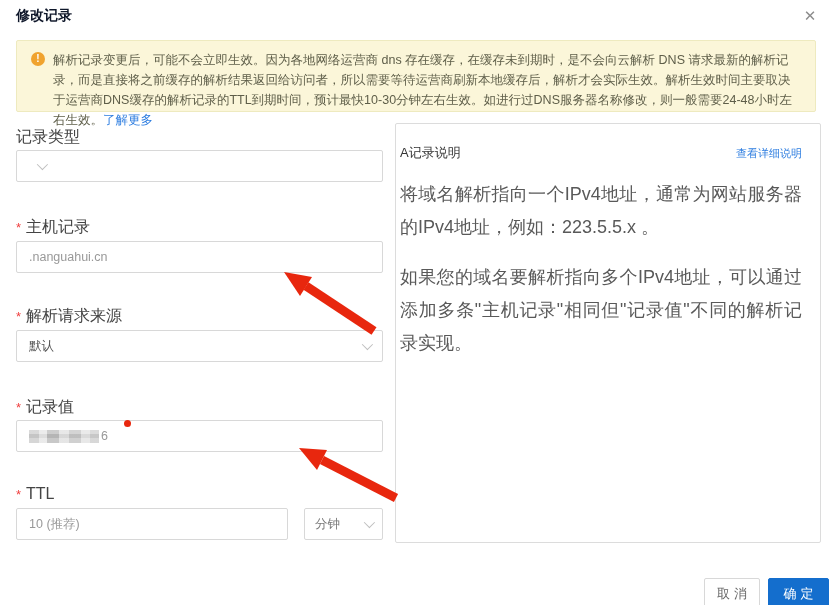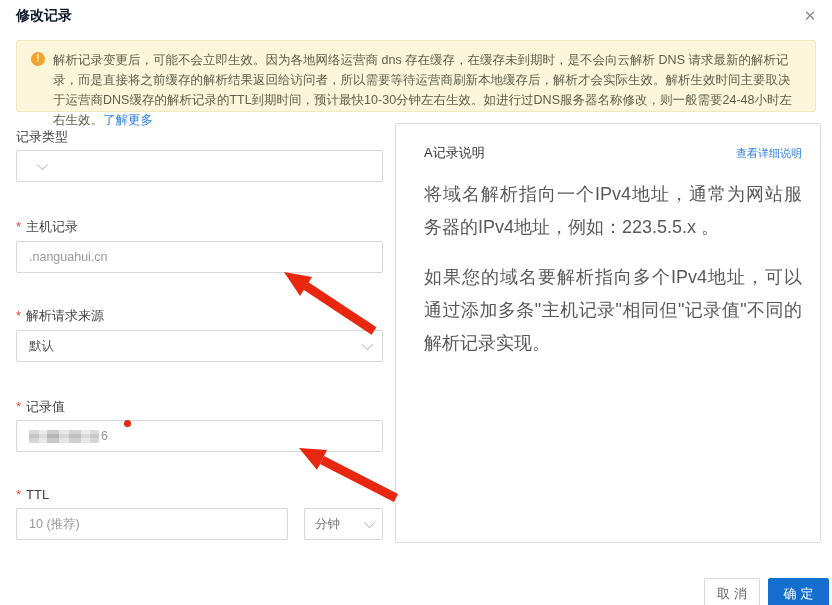--- a/index.html
+++ b/index.html
@@ -33,21 +33,21 @@
     font-size:10px; font-weight:bold; line-height:14px; text-align:center;
   }
   .notice-text {
     font-size:12.5px; line-height:19px; color:#5e5e49; text-align:justify;
   }
   .notice-text a, .link {
     color:#2d7de0; text-decoration:none; cursor:pointer;
   }
   
   .fgroup { position:absolute; left:16px; }
-  .flabel { font-size:13px; color:#444;margin-top:14px; }
+  .flabel { font-size:16px; color:#444;margin-top:14px; }
   .star { color:#f03e3e; margin-right:5px; font-size:13px; }
   .fbox {
     position:absolute; background:#fff;
     border:1px solid #d8d8d8; border-radius:2px;
     height:32px; display:flex; align-items:center;
     padding:0 12px; font-size:12.5px; color:#555;
   }
   .fbox .grow { flex:1; }
   .chev {
     width:8px; height:8px;
@@ -61,21 +61,21 @@
     display:inline-block; width:70px; height:13px; margin-right:2px;
     background:
       linear-gradient(180deg, rgba(255,255,255,.25) 0 4px, rgba(0,0,0,.04) 4px 8px, rgba(255,255,255,.18) 8px 13px),
       linear-gradient(90deg,#cdcdcd 0 10px,#e6e6e6 10px 18px,#bcbcbc 18px 30px,#e0e0e0 30px 40px,#c6c6c6 40px 52px,#e3e3e3 52px 61px,#cfcfcf 61px 70px);
   }
   .masked-tail { color:#999; }
   
   .panel {
     position:absolute; left:395px; top:123px; width:426px; height:420px;
     border:1px solid #dcdcdc; border-radius:2px; background:#fff;
-    padding:20px 18px 0 28px;
+    padding:20px 18px 0 4px;
   }
   .panel-head { display:flex; justify-content:space-between; align-items:center; }
   .panel-title { font-size:13px; color:#333; }
   .panel-link { font-size:11px; }
   .panel-para {
     margin-top:16px; font-size:18px; color:#595959;
     line-height:1.85; text-align:justify;
   }
   
   .btn {

